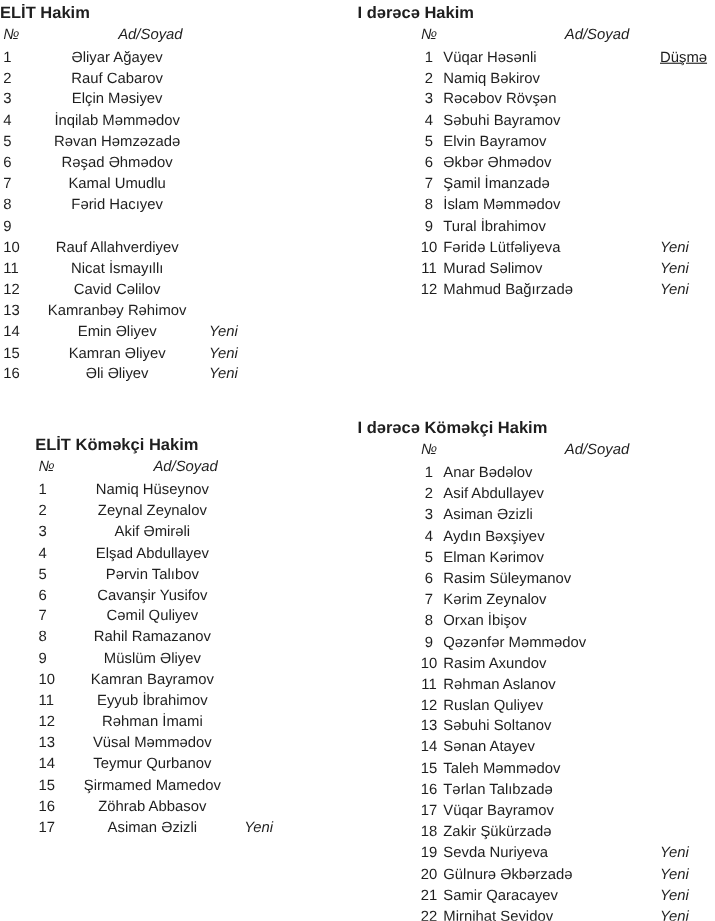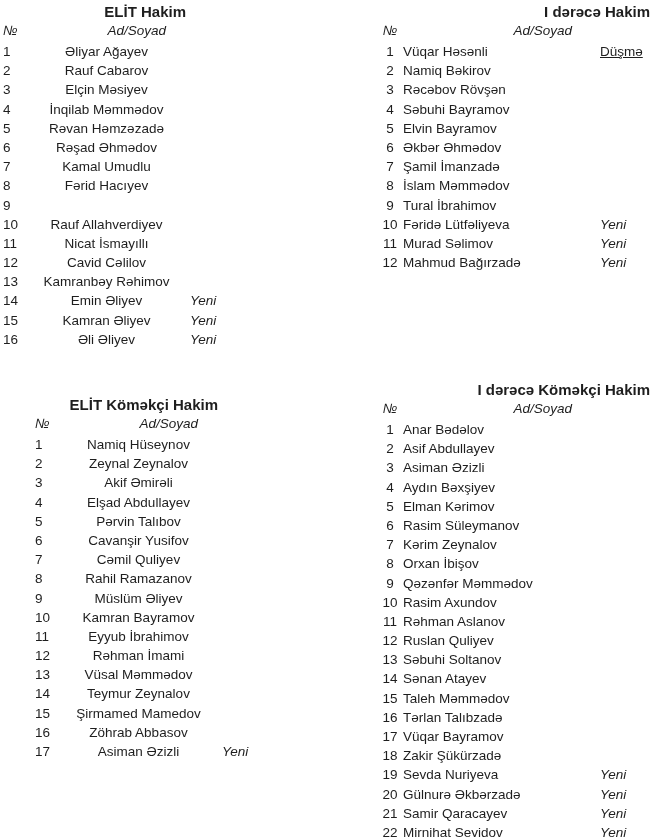--- a/index.html
+++ b/index.html
@@ -10,21 +10,21 @@
     color: #1e1e1e;
   }
   .list-section { position: absolute; width: 325px; }
   .pos-tl { left: 0;    top: 2px; }
   .pos-tr { left: 325px; top: 2px; }
   .pos-bl { left: 0;    top: 395px; padding-left: 32px; }
   .pos-br { left: 325px; top: 380px; }
 
   .sec-title {
     font-weight: bold; font-size: 15px; line-height: 19px;
-    text-align: right; white-space: nowrap;
+    text-align: left; white-space: nowrap;
   }
   .left-col  .sec-title { width: 186px; }
   .right-col .sec-title { width: 325px; }
 
   .sec-header { display: flex; font-style: italic; font-size: 13.5px; line-height: 19px; }
   .rows { margin-top: 2px; }
   .row { display: flex; font-size: 13.5px; line-height: 19.2px; height: 19.2px; white-space: nowrap; }
 
   .cell-no, .cell-name, .cell-status { flex: none; box-sizing: border-box; white-space: nowrap; }
 
@@ -271,21 +271,21 @@
           <span class="cell-name">Rəhman İmami</span>
           <span class="cell-status"></span>
         </div>
         <div class="row">
           <span class="cell-no">13</span>
           <span class="cell-name">Vüsal Məmmədov</span>
           <span class="cell-status"></span>
         </div>
         <div class="row">
           <span class="cell-no">14</span>
-          <span class="cell-name">Teymur Zeynalov</span>
+          <span class="cell-name">Teymur Qurbanov</span>
           <span class="cell-status"></span>
         </div>
         <div class="row">
           <span class="cell-no">15</span>
           <span class="cell-name">Şirmamed Mamedov</span>
           <span class="cell-status"></span>
         </div>
         <div class="row">
           <span class="cell-no">16</span>
           <span class="cell-name">Zöhrab Abbasov</span>

